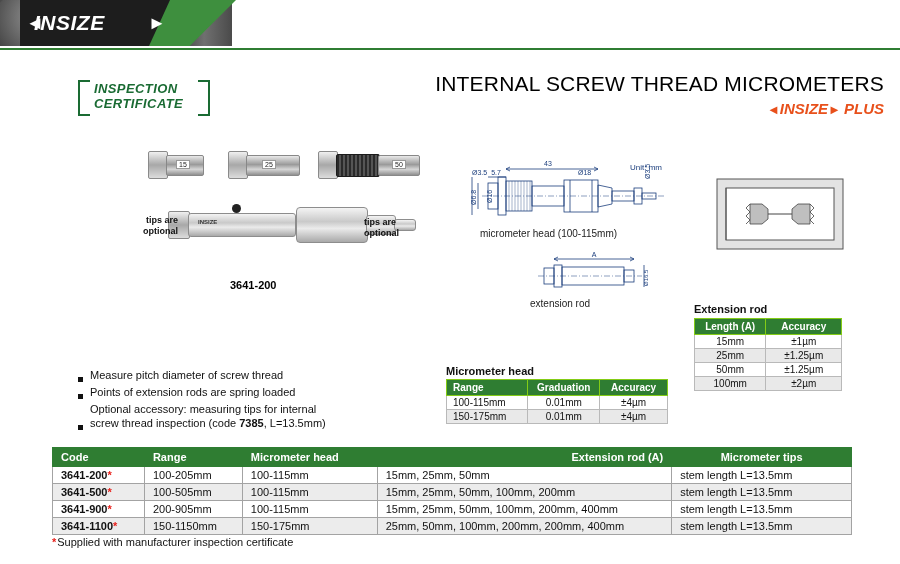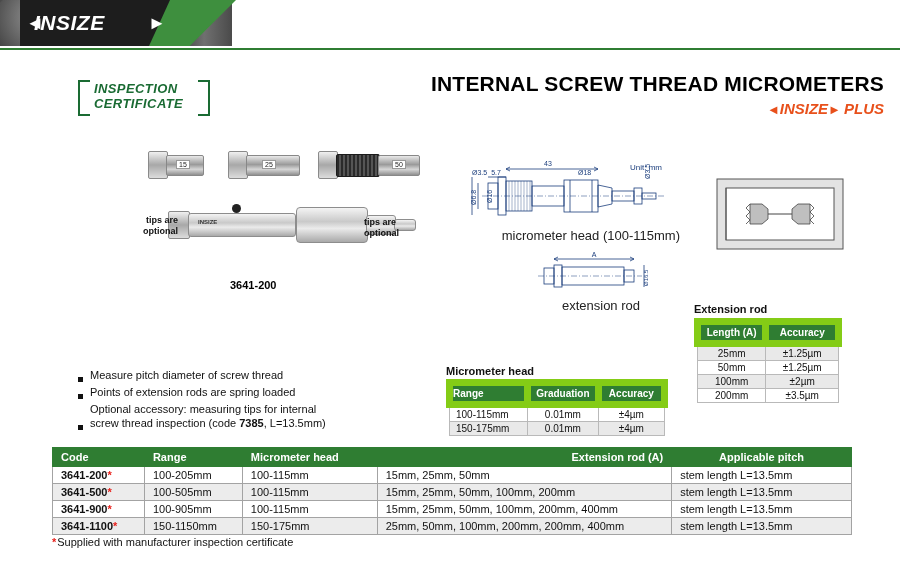--- a/index.html
+++ b/index.html
@@ -56,21 +56,21 @@
   }
   .logo-arrow-l { left:26px; }
   .logo-arrow-r { left:148px; }
   .header-rule {
     position:absolute; left:0; top:48px; width:900px; height:2px; background:#2f7d32;
   }
 
   
   .title-main {
     position:absolute; right:16px; top:72px;
-    font-size:21px; font-weight:bold; letter-spacing:.2px;
+    font-size:21px; font-weight:normal; letter-spacing:.2px;
     color:#000;
   }
   .plus-badge {
     position:absolute; right:16px; top:100px;
     color:#e8501b; font-weight:bold; font-style:italic; font-size:15px;
   }
   .plus-badge .arrow { font-size:13px; }
   .plus-badge .plus { color:#e8501b; margin-left:3px; }
 
   
@@ -116,38 +116,38 @@
     position:absolute; font-size:9px; line-height:11px; font-weight:bold; color:#111;
   }
   .model-label {
     position:absolute; font-size:11px; font-weight:bold; color:#000;
   }
 
   
   .drawing { position:absolute; }
   .dim-text { font-size:7px; fill:#1a3d7c; }
   .dwg-caption {
-    position:absolute; font-size:13px; color:#222; text-align:right;
+    position:absolute; font-size:10px; color:#222; text-align:left;
   }
   .unit-text { position:absolute; font-size:8px; color:#1a3d7c; }
 
   
   .bullets { position:absolute; left:78px; top:368px; width:380px; }
   .bullet-row { display:flex; align-items:flex-end; margin-bottom:3px; }
   .bullet-sq {
     width:5px; height:5px; background:#111; margin-top:5px; margin-right:7px; flex:none;
   }
   .bullet-txt { font-size:11px; line-height:14px; color:#111; }
   .bullet-txt b { font-weight:bold; }
 
   
   .tbl { position:absolute; border-collapse:collapse; font-size:10px; }
   .tbl th {
-    background:#2f7d32; color:#fff; font-weight:bold; border:7px solid #84cc16;
-    padding:2px 0; text-align:center; font-size:10px;
+    background:#2f7d32; color:#fff; font-weight:bold; border:1px solid #84cc16;
+    padding:2px 6px; text-align:center; font-size:10px;
   }
   .tbl td {
     border:1px solid #b9b9b9; padding:1px 6px; text-align:center; color:#111;
   }
   .tbl tr.alt td { background:#e9e9e9; }
   .tbl-title {
     position:absolute; font-size:11px; font-weight:bold; color:#111;
   }
 
   
@@ -339,35 +339,35 @@
 
 <div class="tbl-title" style="left:694px; top:303px;">Extension rod</div>
 <table class="tbl" style="left:694px; top:318px; width:148px;">
   <thead>
     <tr>
       <th style="width:72px;">Length (A)</th>
       <th style="width:76px;">Accuracy</th>
     </tr>
   </thead>
   <tbody>
+    <tr>
+      <td>15mm</td>
+      <td>±1µm</td>
+    </tr>
     <tr class="alt">
       <td>25mm</td>
       <td>±1.25µm</td>
     </tr>
     <tr>
       <td>50mm</td>
       <td>±1.25µm</td>
     </tr>
     <tr class="alt">
       <td>100mm</td>
       <td>±2µm</td>
-    </tr>
-    <tr>
-      <td>200mm</td>
-      <td>±3.5µm</td>
     </tr>
   </tbody>
 </table>
 
 <div class="tbl-title" style="left:446px; top:365px;">Micrometer head</div>
 <table class="tbl" style="left:446px; top:379px; width:222px;">
   <thead>
     <tr>
       <th style="width:82px; text-align:left;">Range</th>
       <th style="width:72px;">Graduation</th>
@@ -388,41 +388,41 @@
   </tbody>
 </table>
 
 <table class="main-tbl">
   <thead>
     <tr>
       <th style="width:92px;">Code</th>
       <th style="width:98px;">Range</th>
       <th style="width:135px;">Micrometer head</th>
       <th style="width:295px;text-align:right;">Extension rod (A)</th>
-      <th style="width:180px; text-align:center;">Applicable pitch</th>
+      <th style="width:180px; text-align:center;">Micrometer tips</th>
     </tr>
   </thead>
   <tbody>
     <tr>
       <td class="code"><span>3641-200</span><span class="ast">*</span></td>
       <td>100-205mm</td>
       <td>100-115mm</td>
       <td>15mm, 25mm, 50mm</td>
       <td>stem length L=13.5mm</td>
     </tr>
     <tr class="alt">
       <td class="code"><span>3641-500</span><span class="ast">*</span></td>
       <td>100-505mm</td>
       <td>100-115mm</td>
       <td>15mm, 25mm, 50mm, 100mm, 200mm</td>
       <td>stem length L=13.5mm</td>
     </tr>
     <tr>
       <td class="code"><span>3641-900</span><span class="ast">*</span></td>
-      <td>100-905mm</td>
+      <td>200-905mm</td>
       <td>100-115mm</td>
       <td>15mm, 25mm, 50mm, 100mm, 200mm, 400mm</td>
       <td>stem length L=13.5mm</td>
     </tr>
     <tr class="alt">
       <td class="code"><span>3641-1100</span><span class="ast">*</span></td>
       <td>150-1150mm</td>
       <td>150-175mm</td>
       <td>25mm, 50mm, 100mm, 200mm, 200mm, 400mm</td>
       <td>stem length L=13.5mm</td>

